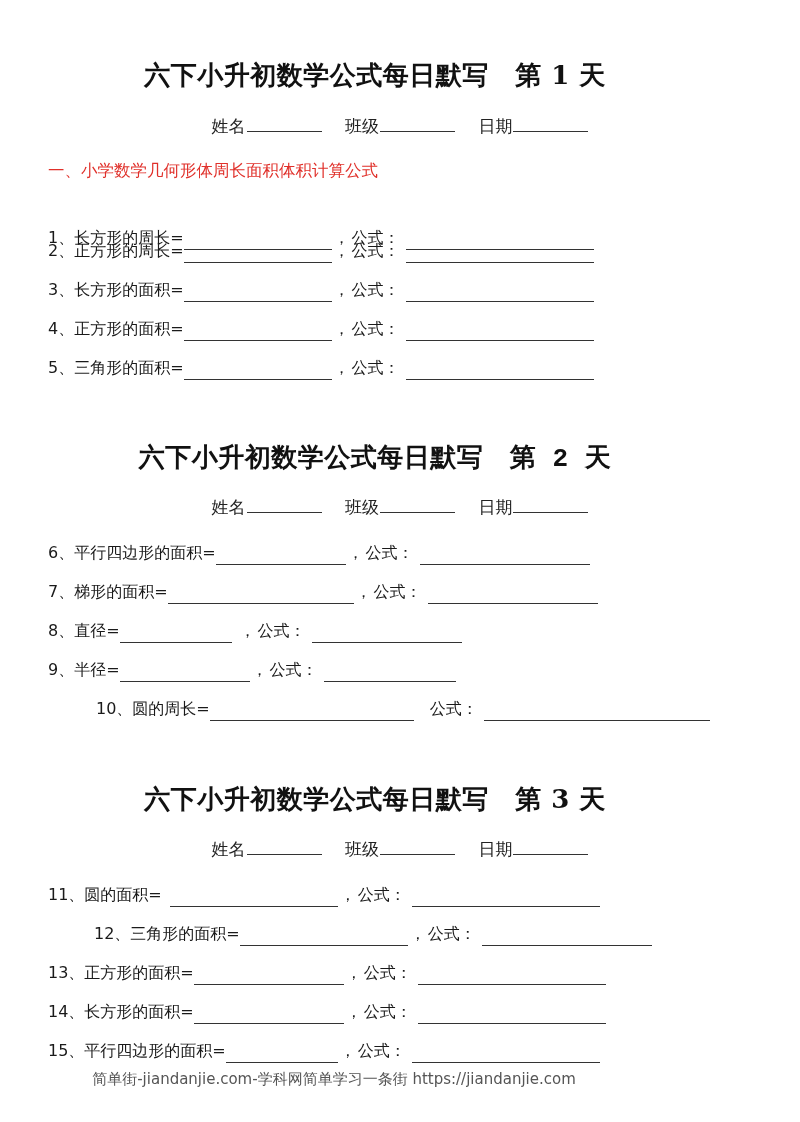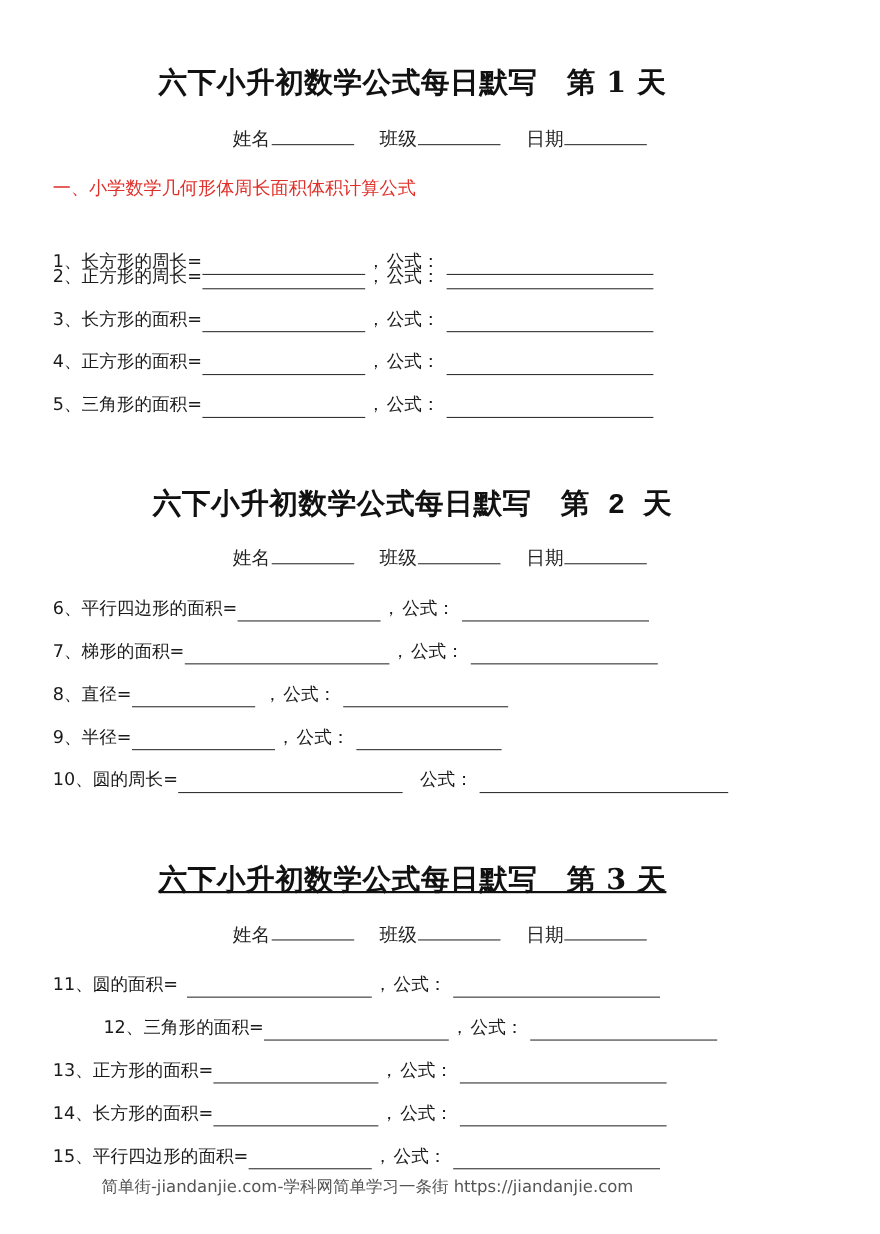--- a/index.html
+++ b/index.html
@@ -60,25 +60,25 @@
   </div>
   <div class="row" style="top:580px;">
     <span>7、梯形的面积=</span><span class="blank-line" style="width:186px"></span><span class="sep">，</span><span>公式：</span><span class="blank-line" style="width:170px;margin-left:6px"></span>
   </div>
   <div class="row" style="top:619px;">
     <span>8、直径=</span><span class="blank-line" style="width:112px"></span><span class="sep" style="margin-left:8px">，</span><span>公式：</span><span class="blank-line" style="width:150px;margin-left:6px"></span>
   </div>
   <div class="row" style="top:658px;">
     <span>9、半径=</span><span class="blank-line" style="width:130px"></span><span class="sep">，</span><span>公式：</span><span class="blank-line" style="width:132px;margin-left:6px"></span>
   </div>
-  <div class="row" style="top:697px;">
+  <div class="row" style="top:697px;margin-left:48px;">
     <span>10、圆的周长=</span><span class="blank-line" style="width:204px"></span><span class="sep" style="margin:0 5px"></span><span style="margin-left:6px">公式：</span><span class="blank-line" style="width:226px;margin-left:6px"></span>
   </div>
 
-  <div class="title" style="top:782px;text-decoration:underline;">六下小升初数学公式每日默写　第 3 天</div>
+  <div class="title" style="top:782px;">六下小升初数学公式每日默写　第 3 天</div>
   <div class="meta" style="top:838px;">
     <span class="field"><span>姓名</span><span class="blank"></span></span>
     <span class="field"><span>班级</span><span class="blank"></span></span>
     <span class="field"><span>日期</span><span class="blank"></span></span>
   </div>
 
   <div class="row" style="top:883px;">
     <span>11、圆的面积=</span><span class="blank-line" style="width:168px;margin-left:8px"></span><span class="sep">，</span><span>公式：</span><span class="blank-line" style="width:188px;margin-left:6px"></span>
   </div>
   <div class="row" style="top:922px;margin-left:46px;">

